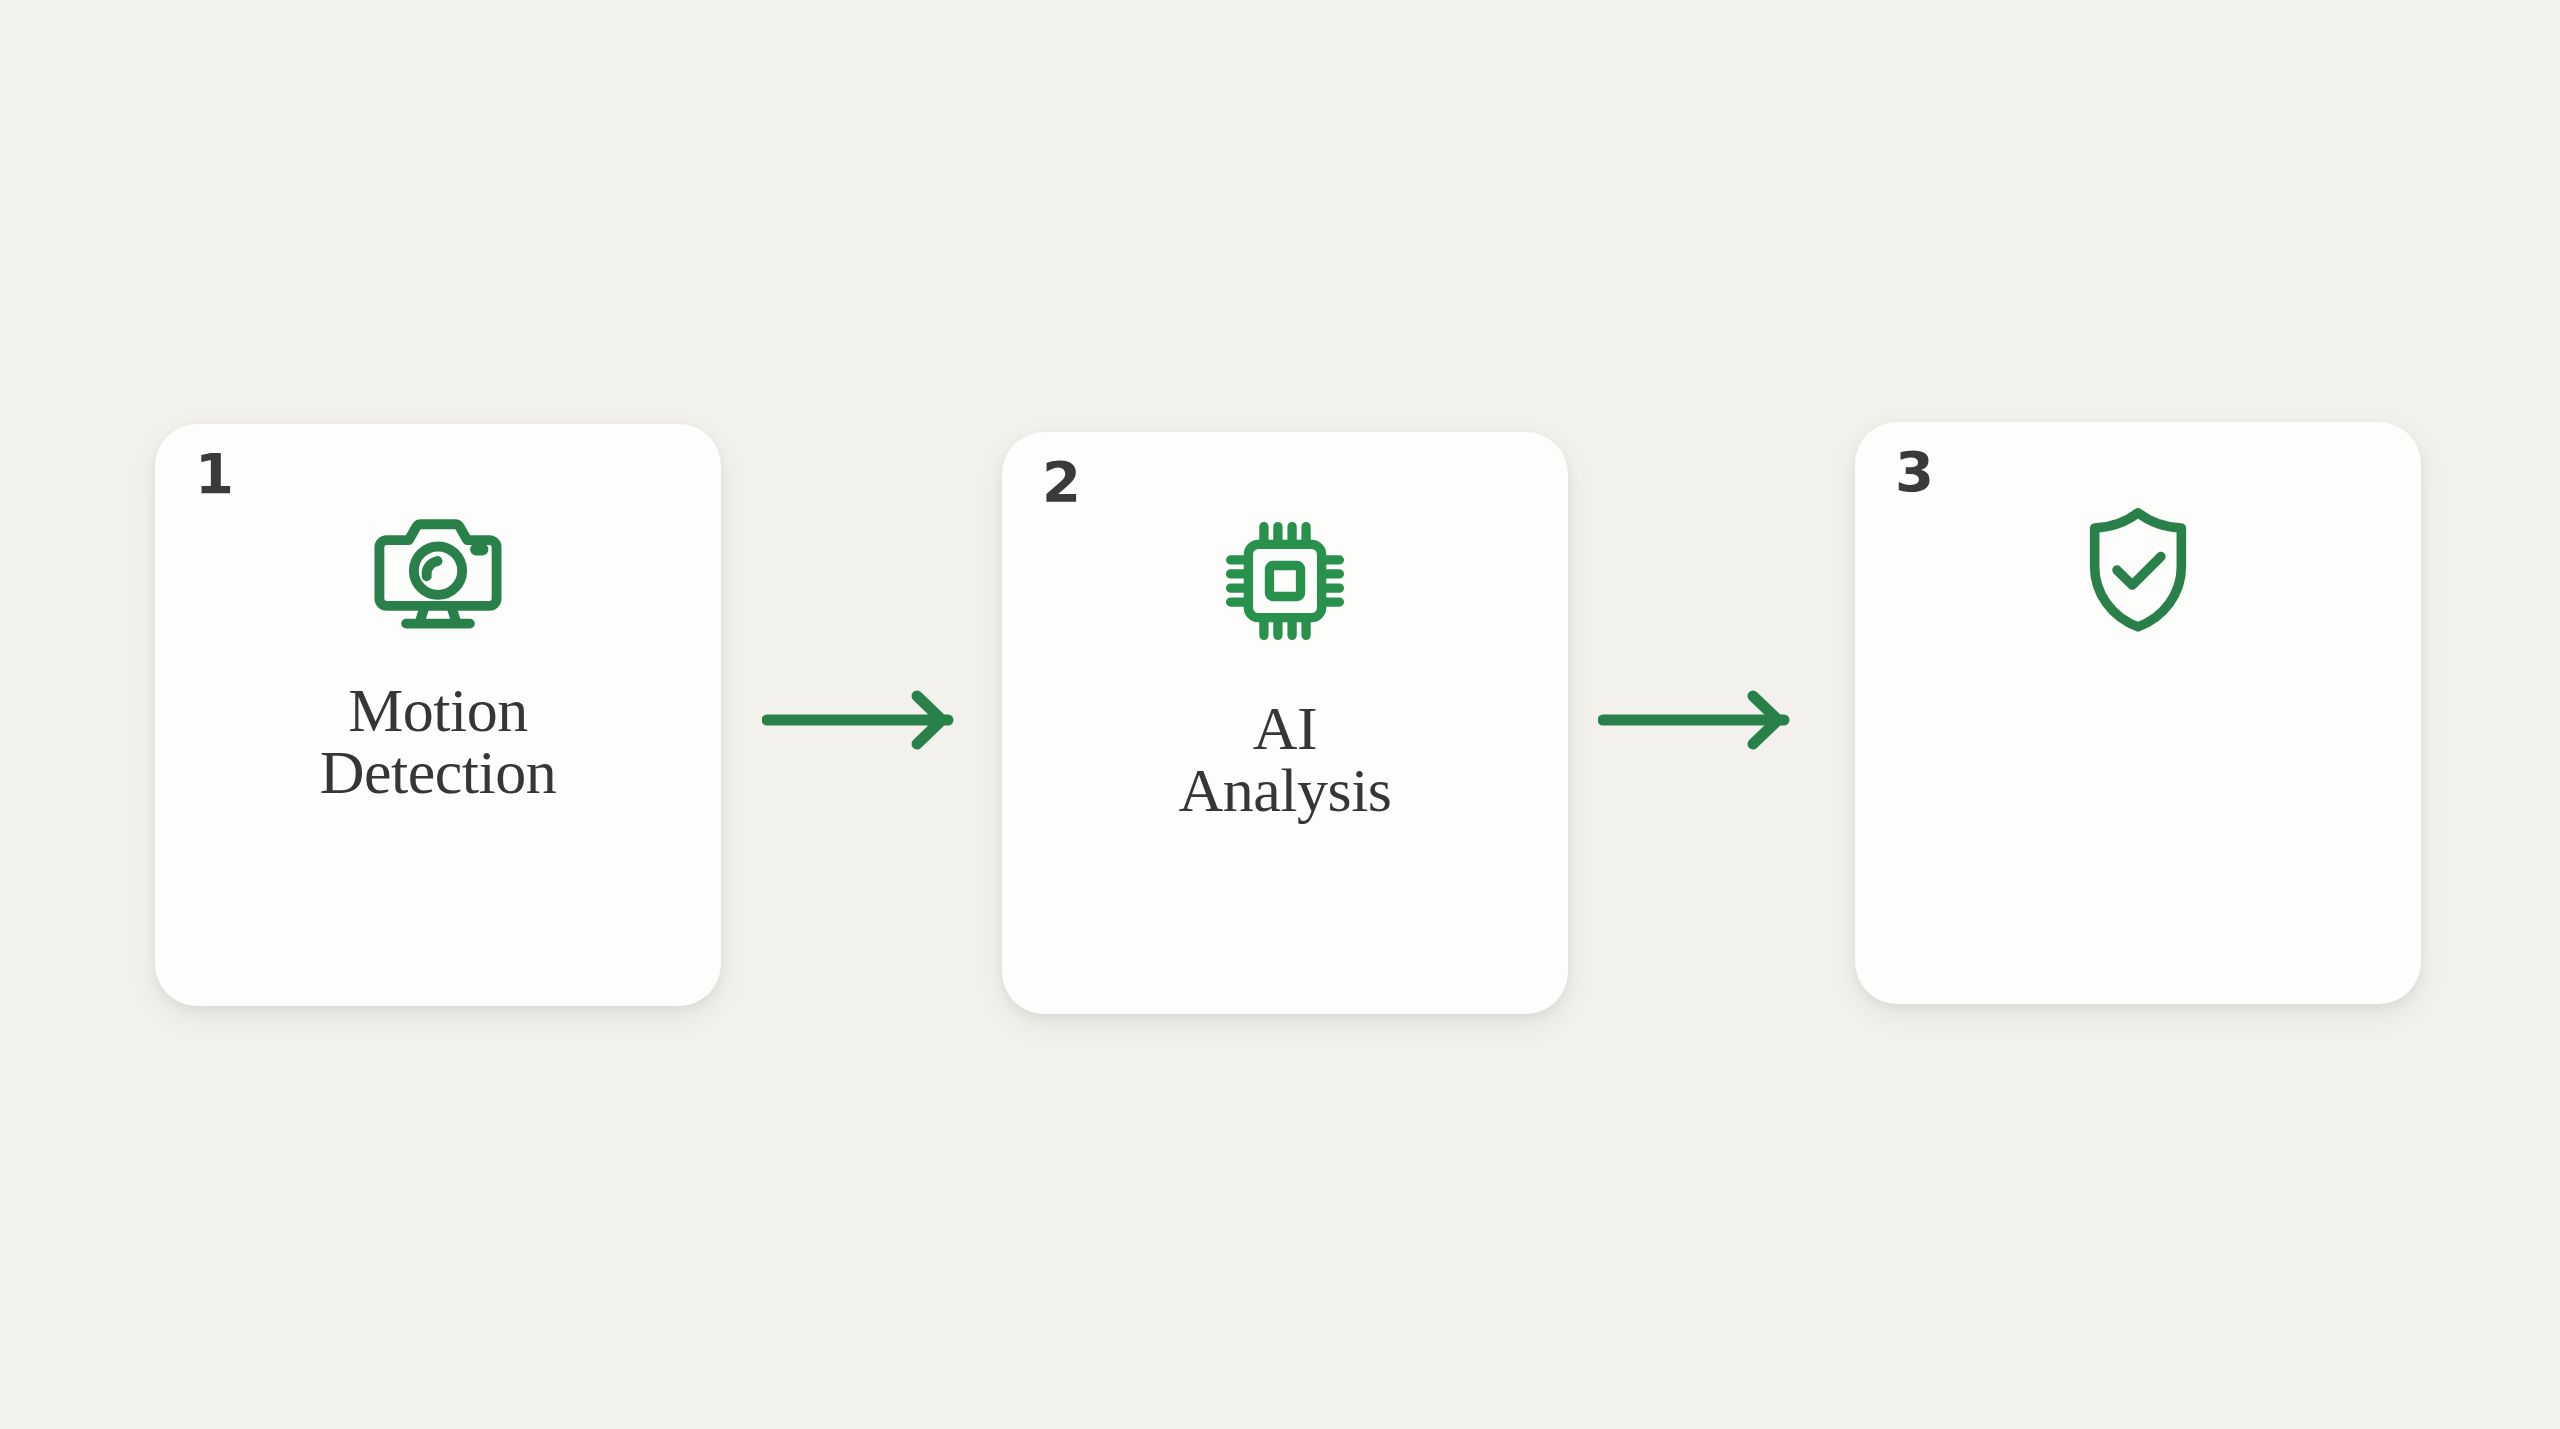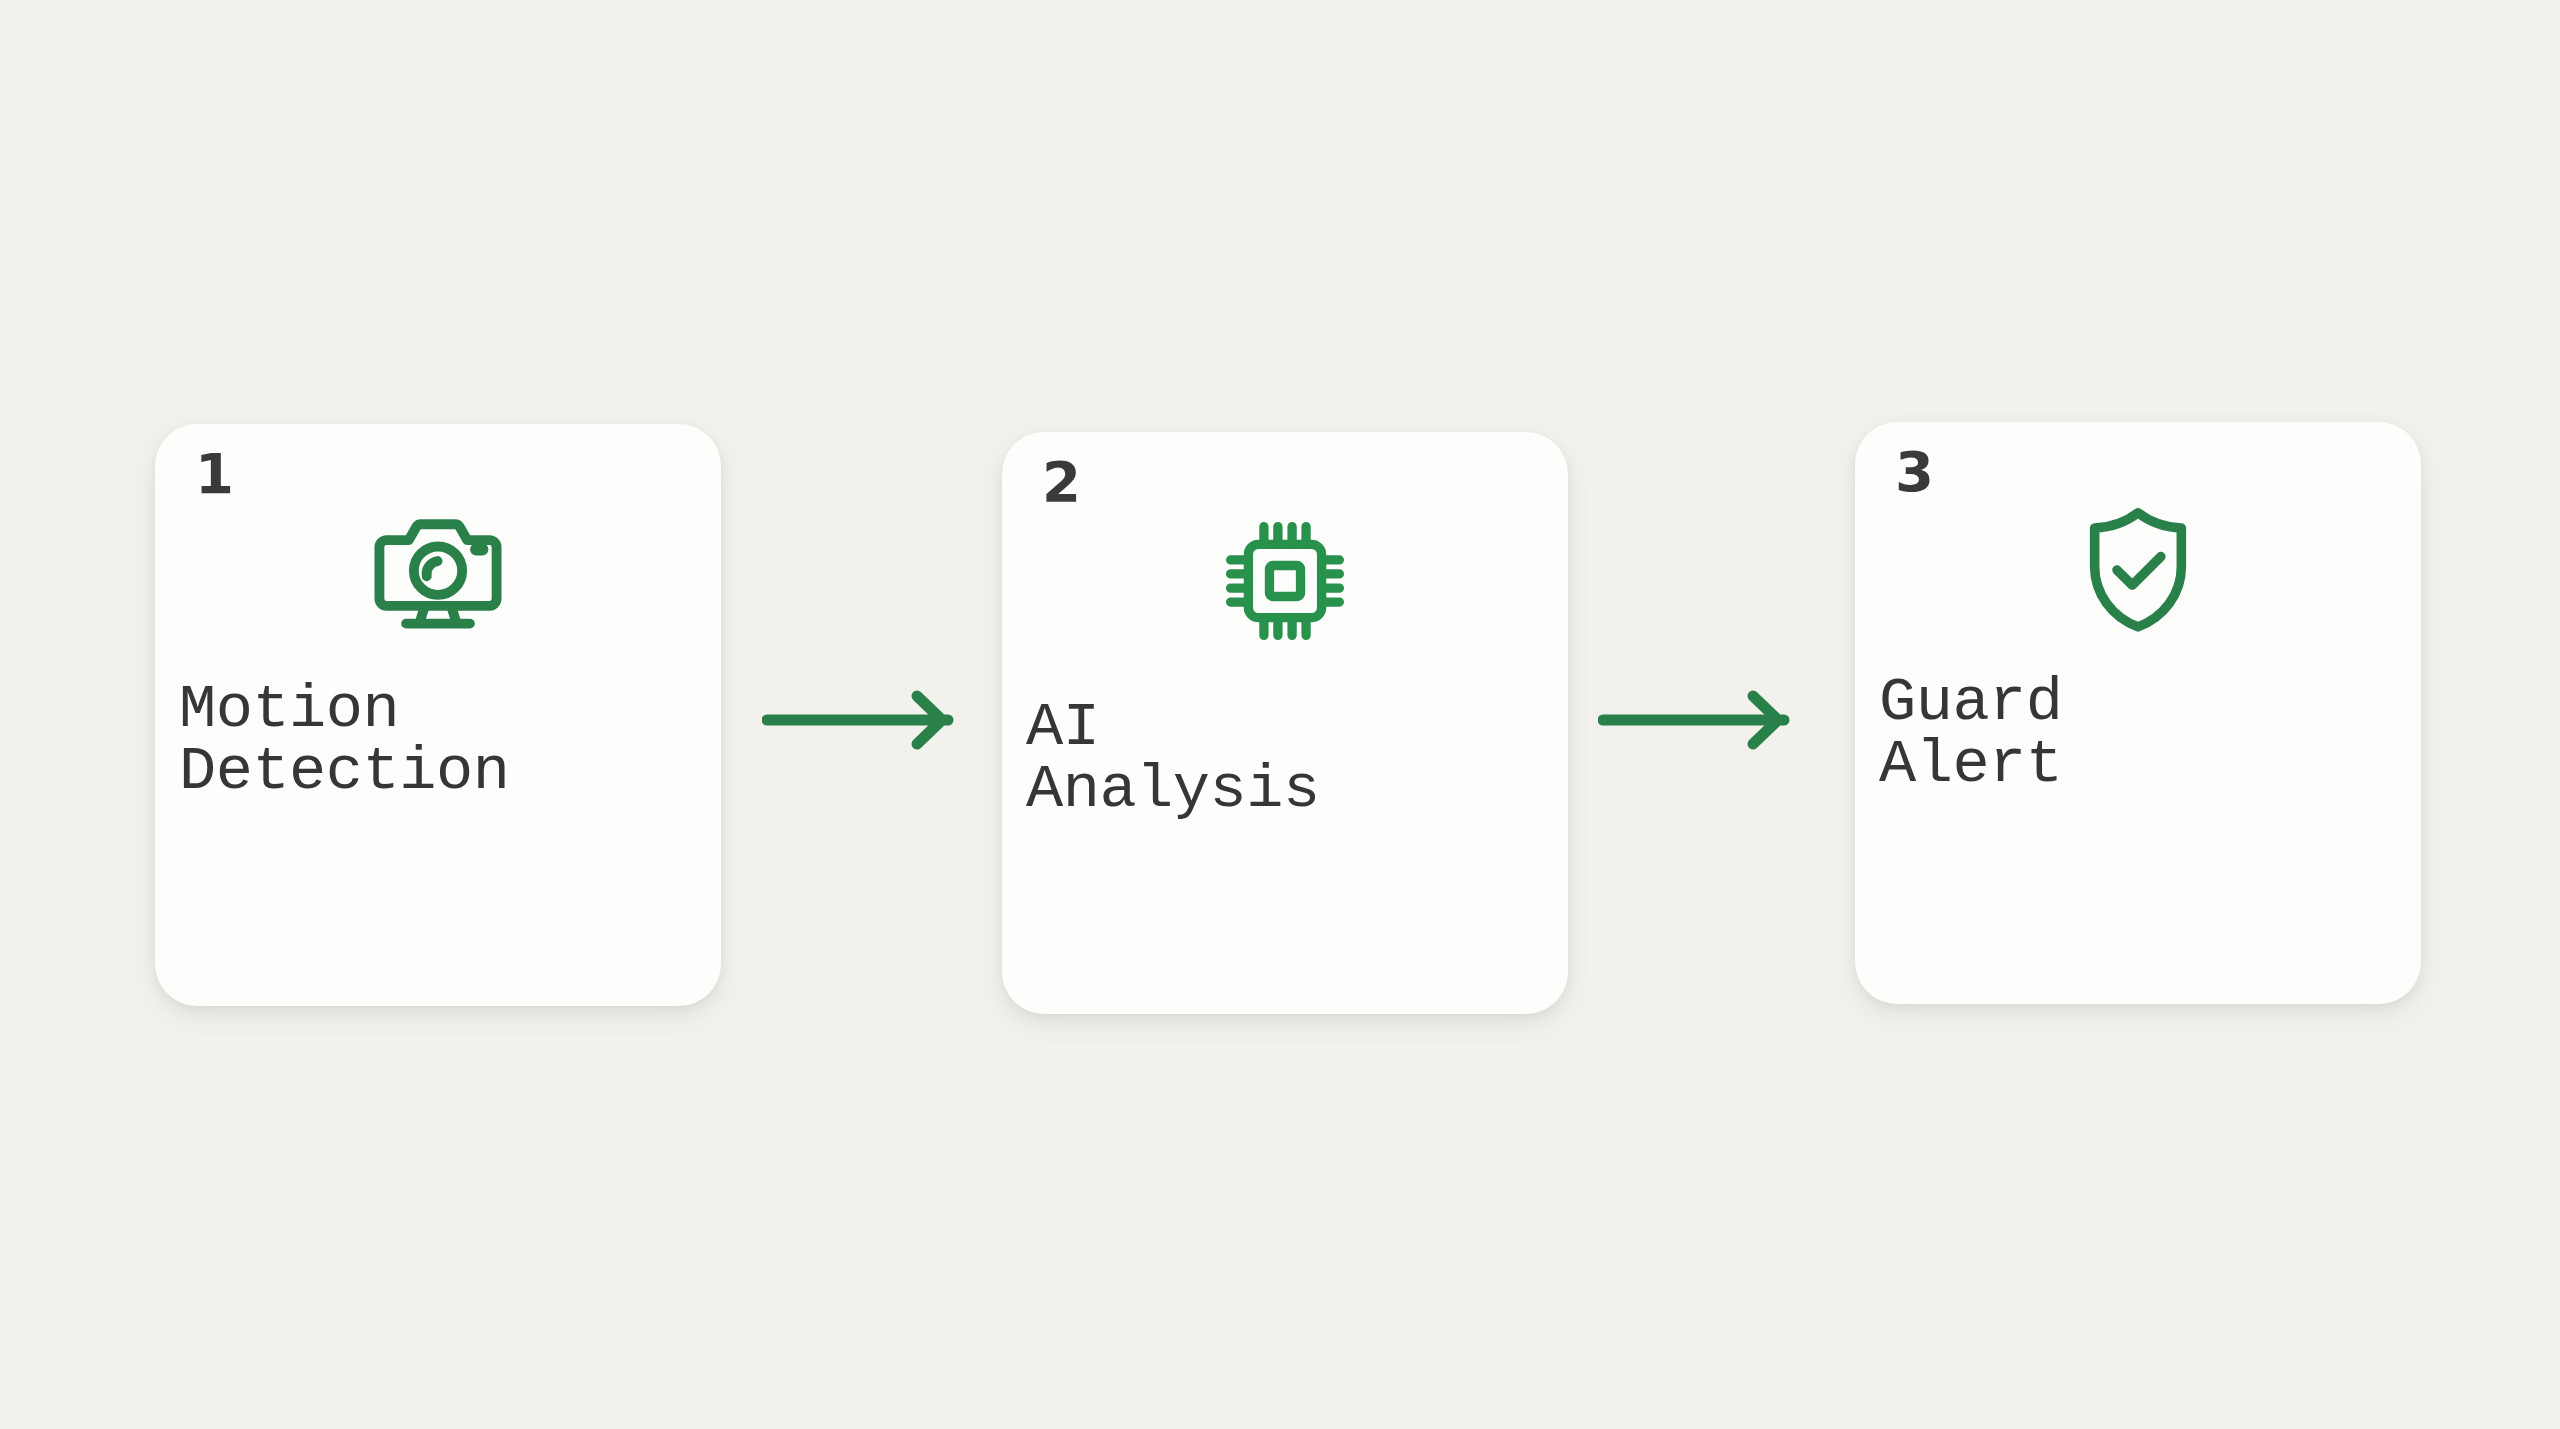--- a/index.html
+++ b/index.html
@@ -61,26 +61,26 @@
     align-items: center;
     justify-content: center;
   }
   .card-icon svg { display: block; }
 
   .card-label {
     position: absolute;
     left: 24px;
     right: 24px;
     top: 255px;
-    text-align: left;
+    text-align: center;
     font-size: 62px;
     line-height: 1.0;
     color: #363636;
     font-weight: 400;
-    font-family: Liberation Mono, monospace;
+    font-family: Liberation Serif, serif;
     letter-spacing: -0.5px;
     white-space: pre-line;
   }
   .card--2 .card-label { top: 265px; }
   .card--3 .card-label { top: 250px; }
 
   
   .arrow {
     position: absolute;
     top: 690px;
@@ -162,17 +162,15 @@
 
     <div class="card-icon">
       <svg width="146" height="146" viewBox="0 0 64 64" fill="none" stroke="#2a8049" stroke-width="4.2" stroke-linecap="round" stroke-linejoin="round">
 
         <path d="M32 6.5c-5.4 4.2-12 6.4-19 6.7v17.1c0 11.6 7.6 21.9 19 26.2 11.4-4.3 19-14.6 19-26.2V13.2c-7-0.3-13.6-2.5-19-6.7z"></path>
 
         <path d="M22.8 31.6l6.7 6.6L42 25.7"></path>
       </svg>
     </div>
 
-    <div class="card-label">Guard
-Alert</div>
   </div>
 
 </div>
 
 </body></html>

